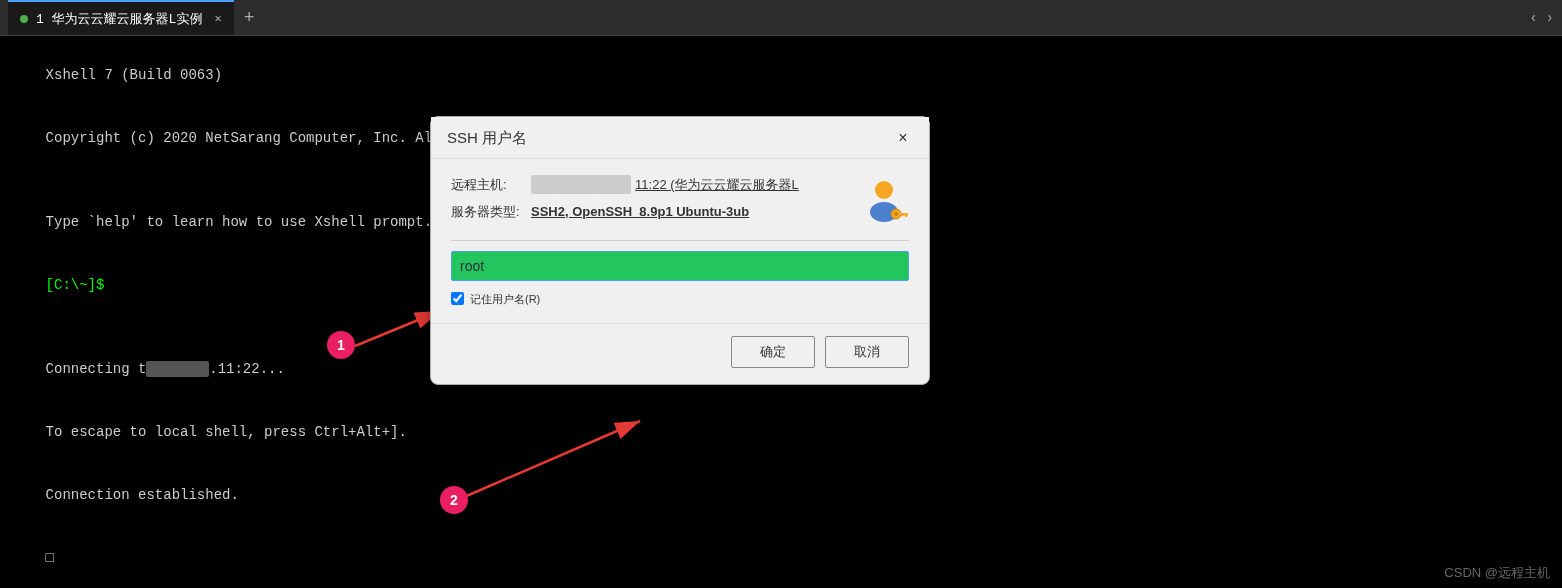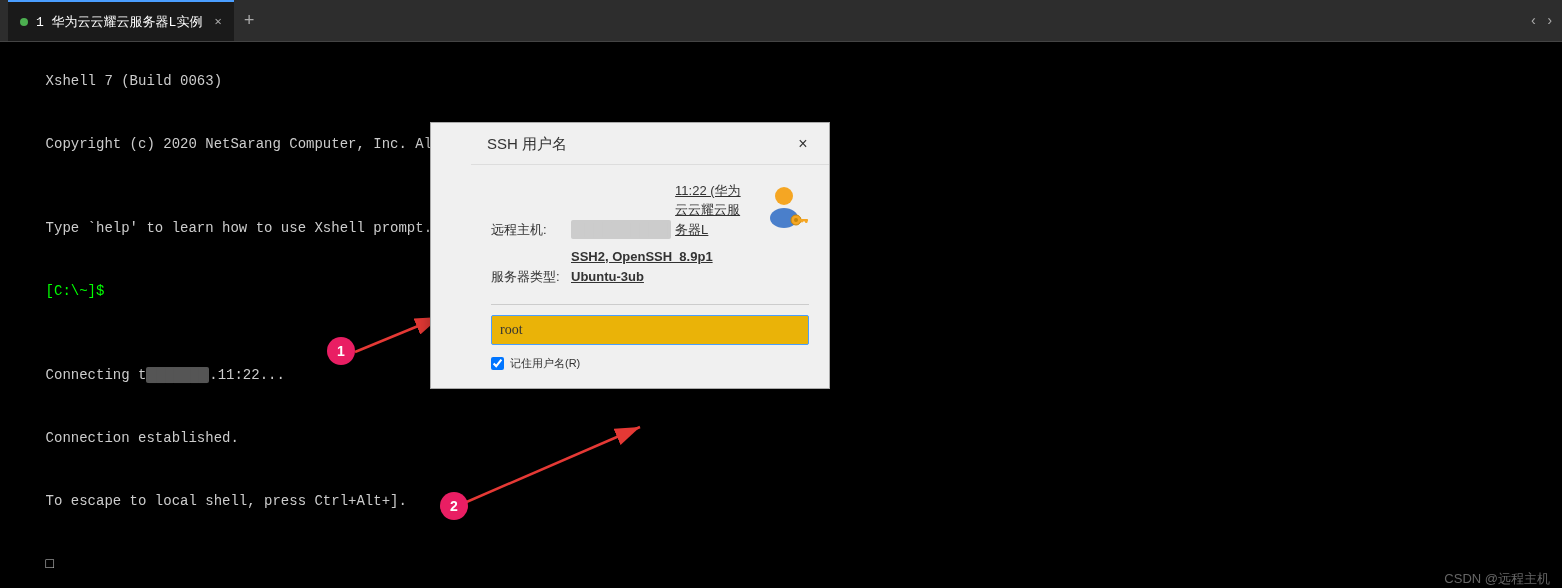--- a/index.html
+++ b/index.html
@@ -8,21 +8,21 @@
       height: 588px;
       background: #1a1a1a;
       font-family: 'Consolas', 'Courier New', monospace;
       overflow: hidden;
       position: relative;
     }
 
     
     .title-bar {
       background: #2d2d2d;
-      height: 42px;
+      height: 36px;
       display: flex;
       align-items: center;
       padding: 0 8px;
       border-bottom: 1px solid #444;
     }
     .tab-container {
       display: flex;
       align-items: center;
       height: 100%;
     }
@@ -126,28 +126,27 @@
       color: #666;
       font-size: 13px;
       font-family: Arial, sans-serif;
     }
 
     
     .ssh-dialog {
       position: absolute;
       top: 80px;
       left: 430px;
-      width: 400px;
+      width: 500px;
       background: #f0f0f0;
       border: 1px solid #aaa;
-      border-radius: 0;
+      border-radius: 8px;
       box-shadow: 4px 4px 20px rgba(0,0,0,0.5);
       pointer-events: all;
       font-family: 'Microsoft YaHei', 'SimHei', Arial, sans-serif;
-      padding-left: 40px;
     }
 
     .dialog-title-bar {
       background: #f0f0f0;
       padding: 10px 16px 8px;
       display: flex;
       align-items: center;
       justify-content: space-between;
       border-bottom: 1px solid #ddd;
     }
@@ -229,23 +228,23 @@
       display: block;
     }
 
     .username-input {
       width: 100%;
       padding: 6px 8px;
       border: 1.5px solid #4a9eff;
       border-radius: 2px;
       font-size: 14px;
       color: #333;
-      background: #eab308;
+      background: #22c55e;
       outline: none;
-      font-family: Liberation Serif, serif;
+      font-family: Liberation Sans, sans-serif;
     }
 
     .checkbox-row {
       display: flex;
       align-items: center;
       margin-top: 10px;
       gap: 6px;
     }
     .checkbox-label {
       font-size: 11px;
@@ -312,24 +311,24 @@
     <span class="terminal-text">Type `help' to learn how to use Xshell prompt.</span>
   </div>
   <div class="terminal-line">
     <span class="terminal-green">[C:\~]$</span>
   </div>
   <div class="terminal-line">&nbsp;</div>
   <div class="terminal-line">
     <span class="terminal-text">Connecting t</span><span class="blurred-ip">███████</span><span class="terminal-text">.11:22...</span>
   </div>
   <div class="terminal-line">
+    <span class="terminal-text">To escape to local shell, press Ctrl+Alt+].</span>
+  </div>
+  <div class="terminal-line">
     <span class="terminal-text">Connection established.</span>
-  </div>
-  <div class="terminal-line">
-    <span class="terminal-text">To escape to local shell, press Ctrl+Alt+].</span>
   </div>
   <div class="terminal-line">
     <span class="terminal-text">□</span>
   </div>
 
   <svg class="arrow-container" xmlns="http://www.w3.org/2000/svg">
 
     <defs>
       <marker id="arrowhead" markerWidth="10" markerHeight="7" refX="10" refY="3.5" orient="auto">
         <polygon points="0 0, 10 3.5, 0 7" fill="#e53935"></polygon>
@@ -392,15 +391,19 @@
       <hr class="dialog-divider">
 
       <input type="text" class="username-input" value="root" style="">
 
       <div class="checkbox-row">
         <input type="checkbox" id="remember-cb" checked="" style="">
         <label for="remember-cb" class="checkbox-label">记住用户名(R)</label>
       </div>
     </div>
 
+    <div class="dialog-footer">
+      <button class="btn-confirm">确定</button>
+      <button class="btn-cancel">取消</button>
+    </div>
   </div>
 
 </div>
 
 </body></html>

